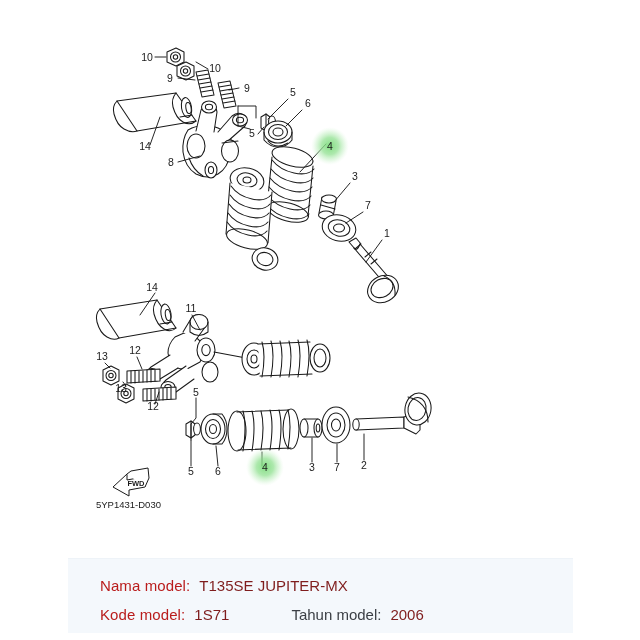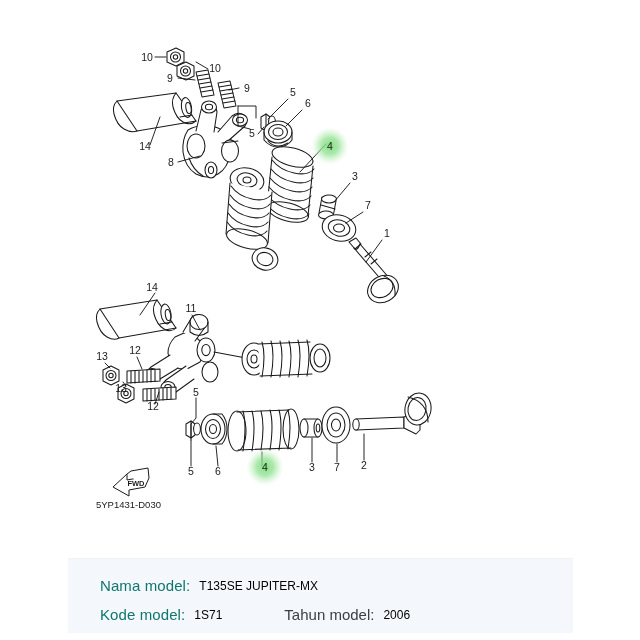--- a/index.html
+++ b/index.html
@@ -17,25 +17,25 @@
     position:absolute;left:68px;top:558px;width:505px;height:74px;
     background:#f4f8fc;
     border-top:1px solid #eef3f8;
   }
   .info-row{
     display:flex;align-items:center;
     height:29px;margin-left:32px;
   }
   #info-row-1{padding-top:12px;}
   .lbl{
-    font-size:15px;color:#0f766e;letter-spacing:.1px;
+    font-size:15px;color:#b91c1c;letter-spacing:.1px;
     white-space:nowrap;
   }
   .val{
-    font-size:12px;color:#000000;white-space:nowrap;
+    font-size:15px;color:#7f1d1d;white-space:nowrap;
     margin-left:9px;
   }
   .spacer{display:inline-block;width:62px;}
   .lbl2{font-size:15px;color:#3b3f45;white-space:nowrap;}
   .callout-text{
     font-family:"Liberation Sans", sans-serif;
   }
 </style>
 </head>
 <body>

